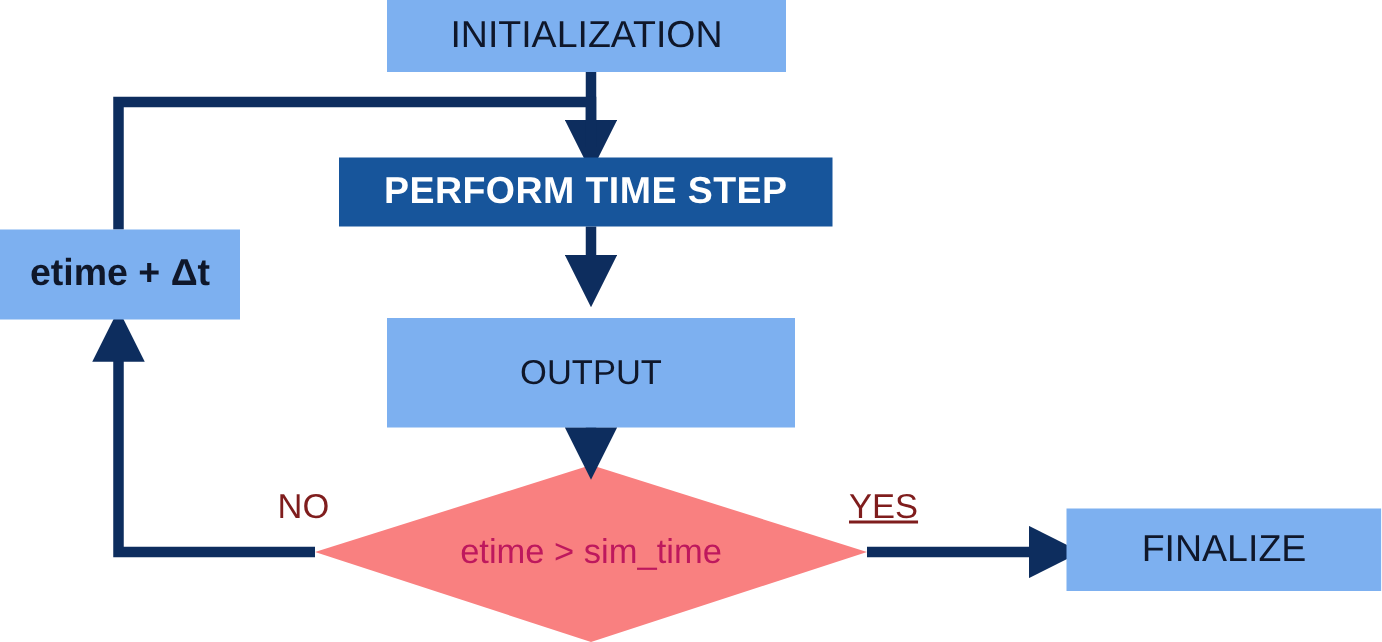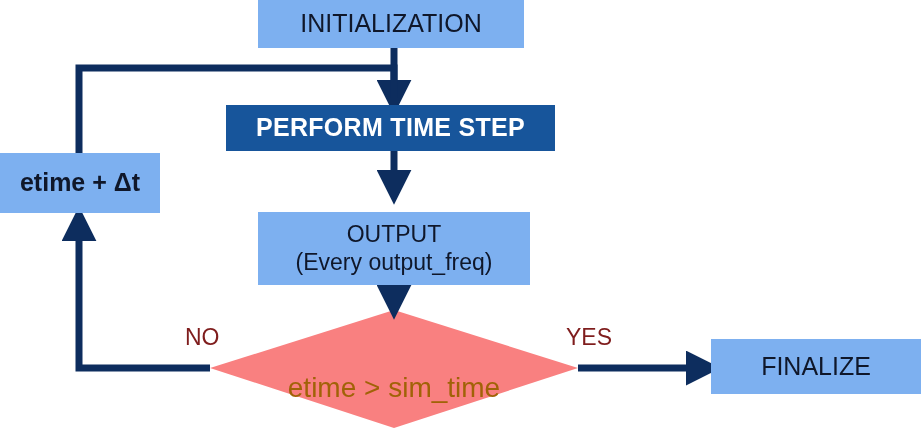--- a/index.html
+++ b/index.html
@@ -70,26 +70,26 @@
   #node-etime {
     left: 0px; top: 153px; width: 160px; height: 60px;
     font-size: 25px;
     font-weight: bold;
   }
   #node-finalize {
     left: 711px; top: 339px; width: 210px; height: 55px;
     font-size: 25px;
   }
   #diamond-text {
-    left: 210px; top: 372px; width: 368px; height: 32px;
-    font-size: 28px;
-    color: #a16207;
+    left: 210px; top: 352px; width: 368px; height: 32px;
+    font-size: 23px;
+    color: #be185d;
   }
   #label-no { left: 185px; top: 324px; font-size: 23px; }
-  #label-yes { left: 566px; top: 324px; font-size: 23px; }
+  #label-yes { left: 566px; top: 324px; font-size: 23px; text-decoration: underline; }
 </style>
 </head>
 <body>
 
 <div id="canvas">
 
   <svg class="svg-layer" viewBox="0 0 921 428" width="921" height="428" xmlns="http://www.w3.org/2000/svg">
     <defs>
       <marker id="arrowhead" markerWidth="5" markerHeight="5" refX="2.6" refY="2.5" orient="auto" markerUnits="strokeWidth">
         <polygon points="0,0 5,2.5 0,5" fill="#0d2d5e"></polygon>
@@ -116,21 +116,20 @@
     <div class="node box-light" id="node-init">
       <span>INITIALIZATION</span>
     </div>
 
     <div class="node box-dark" id="node-step">
       <span>PERFORM TIME STEP</span>
     </div>
 
     <div class="node box-light" id="node-output">
       <span>OUTPUT</span>
-      <span>(Every output_freq)</span>
     </div>
 
     <div class="node box-light" id="node-etime">
       <span>etime + Δt</span>
     </div>
 
     <div class="node" id="diamond-text">
       <span>etime &gt; sim_time</span>
     </div>
 

